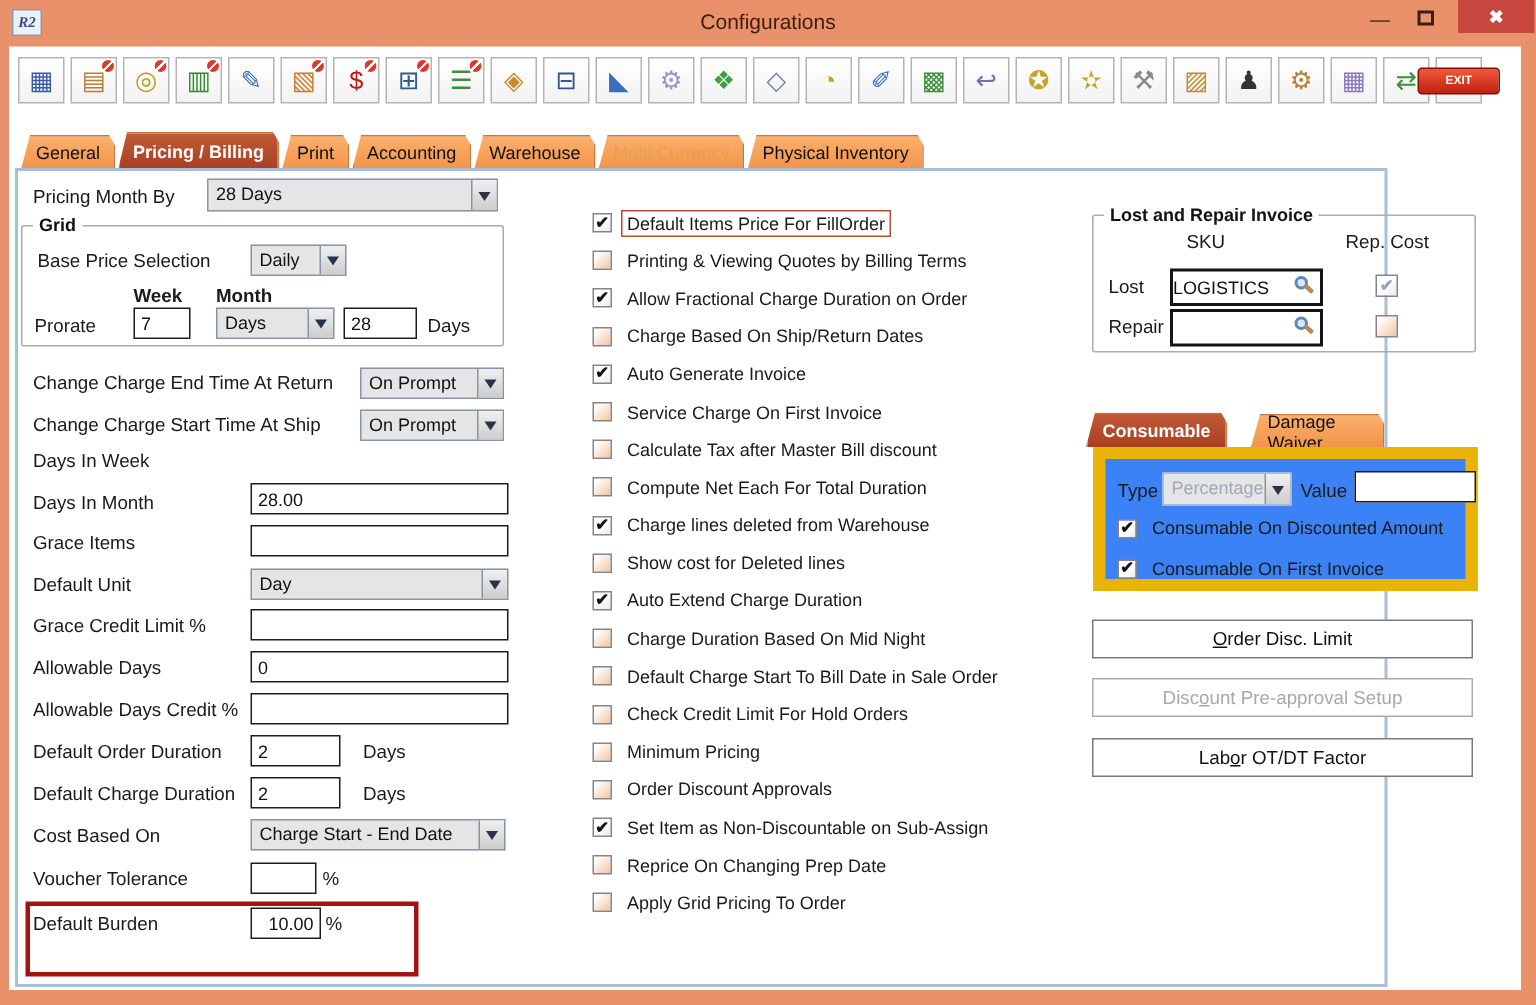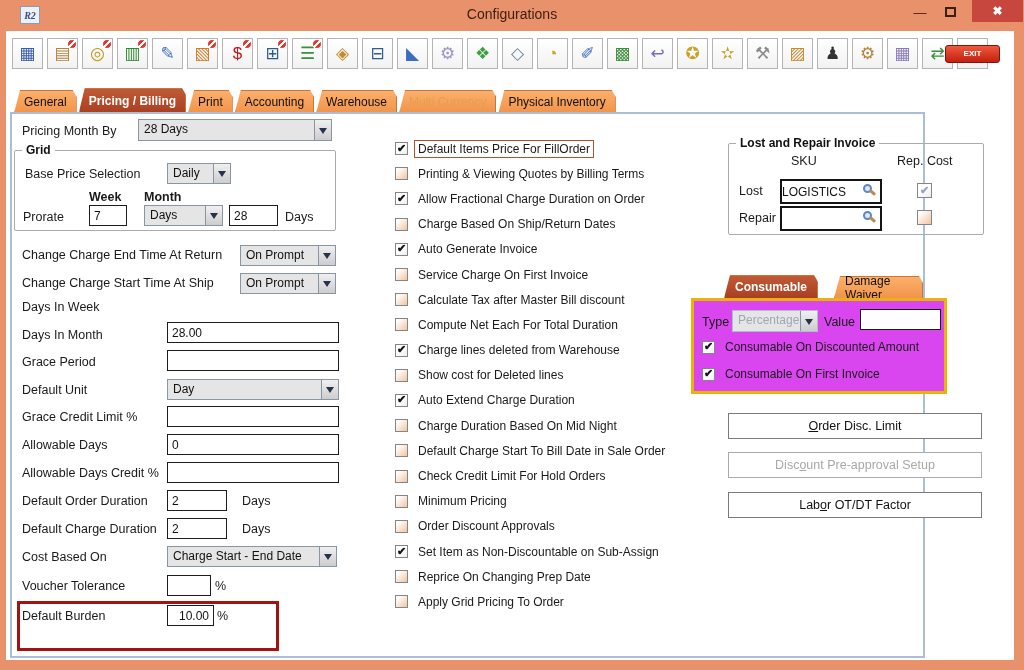--- a/index.html
+++ b/index.html
@@ -2,21 +2,21 @@
 <html><head>
 <meta charset="utf-8">
 <style>
   html,body{margin:0;padding:0;background:#9a9a9a;font-family:"Liberation Sans",sans-serif;}
   *{box-sizing:border-box;}
   .window{position:relative;width:1024px;height:670px;background:#E8916A;overflow:hidden;}
 
   
   .titlebar{position:absolute;left:0;top:0;width:100%;height:31px;background:#E8916A;}
   .appicon{position:absolute;left:8px;top:6px;width:20px;height:18px;background:#ECF1F8;border:1px solid #8C9AB6;
-           display:flex;align-items:center;justify-content:center;font:italic bold 10px "Liberation Serif",serif;color:#39498F;margin-left:12px;}
+           display:flex;align-items:center;justify-content:center;font:italic bold 10px "Liberation Serif",serif;color:#39498F;}
   .wtitle{position:absolute;left:0;right:0;top:6px;text-align:center;font-size:14px;color:#3D1E0E;}
   .wmin{position:absolute;right:92px;top:2px;width:24px;height:20px;color:#3A2013;font-size:13px;
         display:flex;align-items:center;justify-content:center;}
   .wmax{position:absolute;right:62px;top:2px;width:24px;height:20px;display:flex;align-items:center;justify-content:center;}
   .wmax i{width:11px;height:10px;border:2px solid #3A2013;}
   .wclose{position:absolute;right:1px;top:0;width:51px;height:22px;background:#C7473F;color:#fff;
           display:flex;align-items:center;justify-content:center;font-size:12px;font-weight:bold;}
 
   
   .bodyp{position:absolute;left:6px;top:31px;width:1008px;height:629px;background:#fff;}
@@ -79,21 +79,21 @@
 
   .skubox{position:absolute;background:#fff;border:2px solid #141414;display:flex;align-items:center;
       font-size:12px;color:#111;padding:0 0;}
 
   .minitabs{position:absolute;left:712px;top:161px;display:flex;gap:16px;align-items:flex-end;}
   .mtab{height:22px;padding:0 10px;display:flex;align-items:center;font-size:12px;color:#101010;
        background:linear-gradient(#FBB06C,#F2934A);border:1px solid #C8763B;border-bottom:none;
        clip-path:polygon(6px 0,calc(100% - 4px) 0,100% 7px,100% 100%,0 100%);}
   .mtab.active{background:linear-gradient(#C05A36,#A93F22);color:#fff;font-weight:bold;height:23px;}
 
-  .cpanel{position:absolute;left:679px;top:184px;width:256px;height:96px;border:3px solid #eab308;background:#d946ef;}
+  .cpanel{position:absolute;left:717px;top:184px;width:256px;height:96px;border:8px solid #eab308;background:#3b82f6;}
   .crow{position:absolute;display:flex;align-items:center;gap:7px;}
 
   .btn{position:absolute;width:254px;height:26px;background:#fff;border:1px solid #7A7A7A;
        display:flex;align-items:center;justify-content:center;font-size:12.5px;color:#111;}
   .btn.disabled{color:#A8A8A8;border-color:#ABABAB;}
 
   .redbox{position:absolute;left:5px;top:487px;width:262px;height:50px;border:3px solid #A51212;}
 </style>
 </head>
 <body>
@@ -253,21 +253,21 @@
       <div class="combo" style="left:228px;top:159px;width:96px;height:21px">
         <span class="ctext">On Prompt</span>
         <span class="cbtn"></span>
       </div>
 
       <div class="lbl" style="left:10px;top:186px">Days In Week</div>
 
       <div class="lbl" style="left:10px;top:214px">Days In Month</div>
       <input class="tb" style="left: 155px; top: 208px; width: 172px; height: 21px;" value="28.00">
 
-      <div class="lbl" style="left:10px;top:241px">Grace Period</div>
+      <div class="lbl" style="left:10px;top:241px">Grace Items</div>
       <input class="tb" style="left: 155px; top: 236px; width: 172px; height: 21px;" value="">
 
       <div class="lbl" style="left:10px;top:269px">Default Unit</div>
       <div class="combo" style="left:155px;top:265px;width:172px;height:21px">
         <span class="ctext">Day</span>
         <span class="cbtn"></span>
       </div>
 
       <div class="lbl" style="left:10px;top:296px">Grace Credit Limit %</div>
       <input class="tb" style="left: 155px; top: 292px; width: 172px; height: 21px;" value="">

